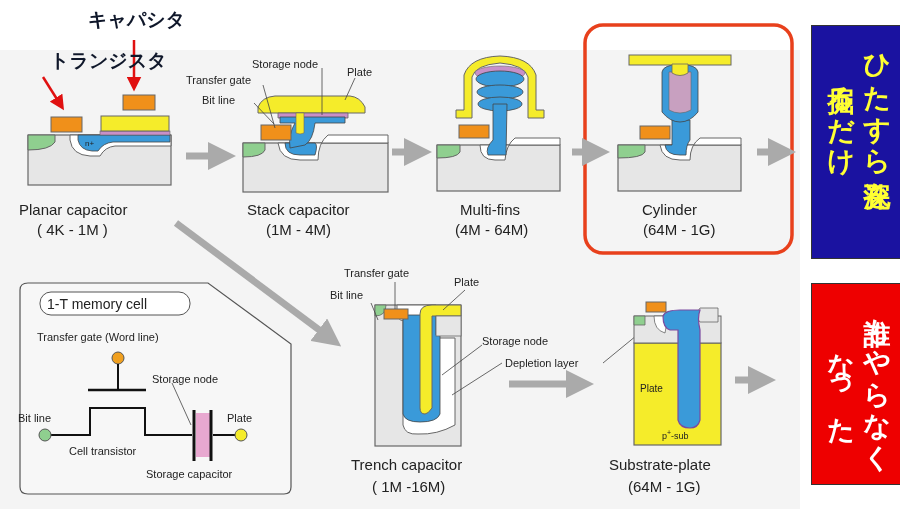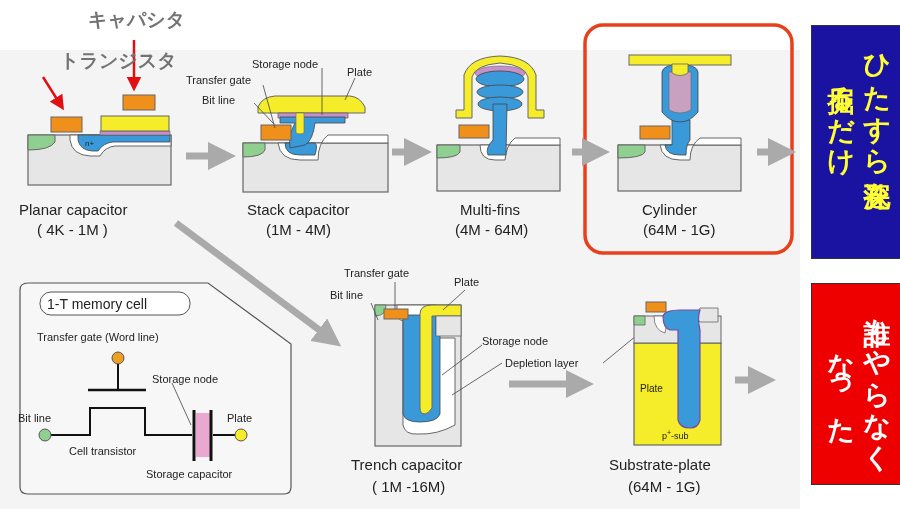--- a/index.html
+++ b/index.html
@@ -1,20 +1,20 @@
 <!DOCTYPE html>
 <html><head>
 <meta charset="utf-8">
 <style>
   html,body{margin:0;padding:0;background:#fff;}
   body{width:900px;height:509px;position:relative;overflow:hidden;font-family:"Liberation Sans","DejaVu Sans",sans-serif;}
   #panel{position:absolute;left:0;top:50px;width:800px;height:459px;background:#f4f4f4;}
   svg{position:absolute;left:0;top:0;}
   .lbl{font-family:"Liberation Sans","DejaVu Sans",sans-serif;fill:#222;}
-  .jp{position:absolute;font-family:"DejaVu Sans",sans-serif;font-weight:bold;color:#737373;}
+  .jp{position:absolute;font-family:"DejaVu Sans",sans-serif;font-weight:bold;color:#0f172a;}
   .vbox{position:absolute;border:1px solid #333;}
   .vcol{position:absolute;writing-mode:vertical-rl;font-family:"DejaVu Sans",sans-serif;font-weight:bold;font-size:27px;line-height:30px;letter-spacing:1px;}
 </style>
 </head>
 <body>
 
 <div id="panel"></div>
 
 <svg width="900" height="509" viewBox="0 0 900 509">
   <defs>
@@ -161,21 +161,21 @@
   <text class="lbl" x="455" y="235" font-size="15">(4M - 64M)</text>
   <text class="lbl" x="642" y="215" font-size="15">Cylinder</text>
   <text class="lbl" x="643" y="235" font-size="15">(64M - 1G)</text>
   <text class="lbl" x="351" y="470" font-size="15">Trench capacitor</text>
   <text class="lbl" x="372" y="492" font-size="15">( 1M -16M)</text>
   <text class="lbl" x="609" y="470" font-size="15">Substrate-plate</text>
   <text class="lbl" x="628" y="492" font-size="15">(64M - 1G)</text>
 </svg>
 
 <div class="jp" style="left:88px;top:7px;font-size:19px;">キャパシタ</div>
-<div class="jp" style="left:16px;top:48px;font-size:19px;padding-left:44px;">トランジスタ</div>
+<div class="jp" style="left:6px;top:48px;font-size:19px;padding-left:44px;">トランジスタ</div>
 
 <div class="vbox" style="left:811px;top:25px;width:88px;height:232px;background:#1a12a0;">
   <div class="vcol" style="right:8px;top:8px;color:#ffff33;">ひたすら深孔を</div>
   <div class="vcol" style="right:44px;top:40px;color:#ffff33;">掘るだけ</div>
 </div>
 
 <div class="vbox" style="left:811px;top:283px;width:88px;height:200px;background:#ee0000;">
   <div class="vcol" style="right:8px;top:14px;color:#ffffff;">誰もやらなく</div>
   <div class="vcol" style="right:44px;top:50px;color:#ffffff;">なった</div>
 </div>

